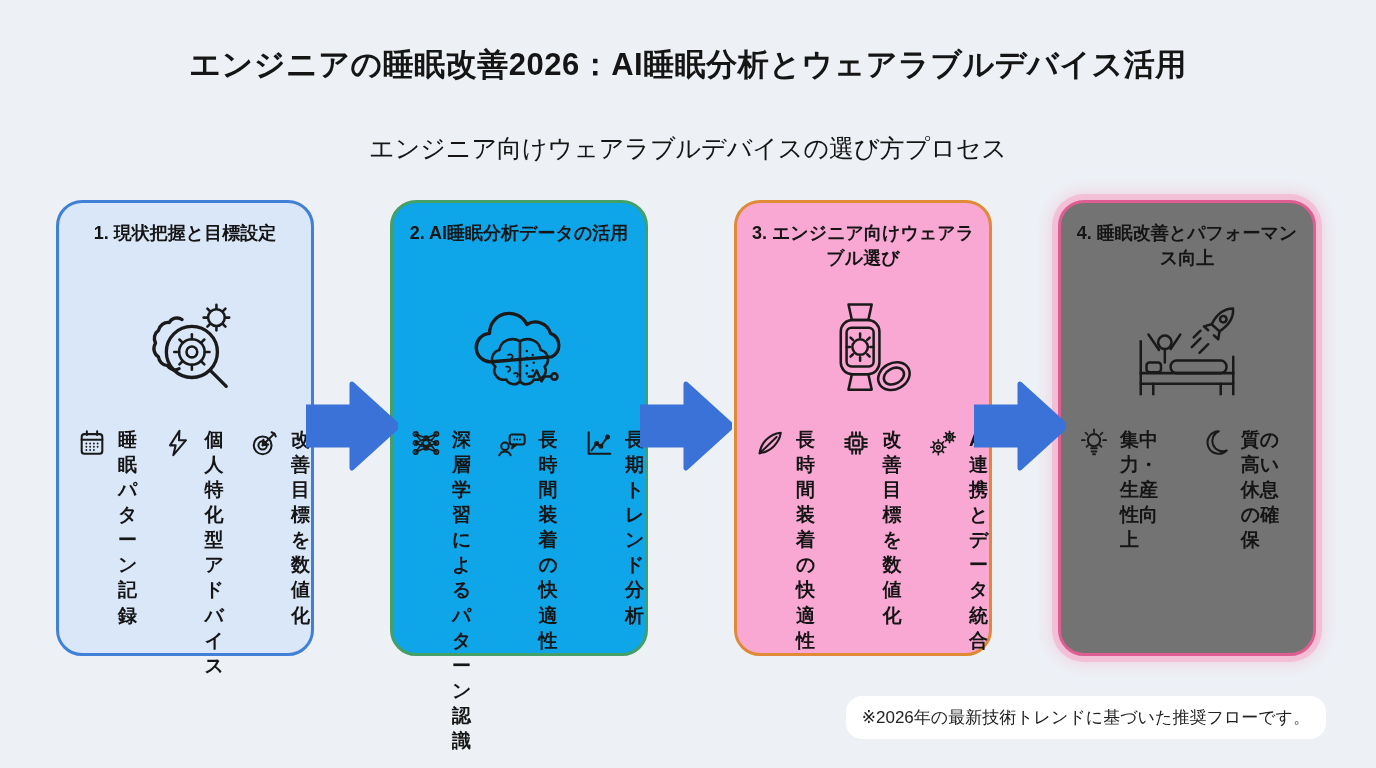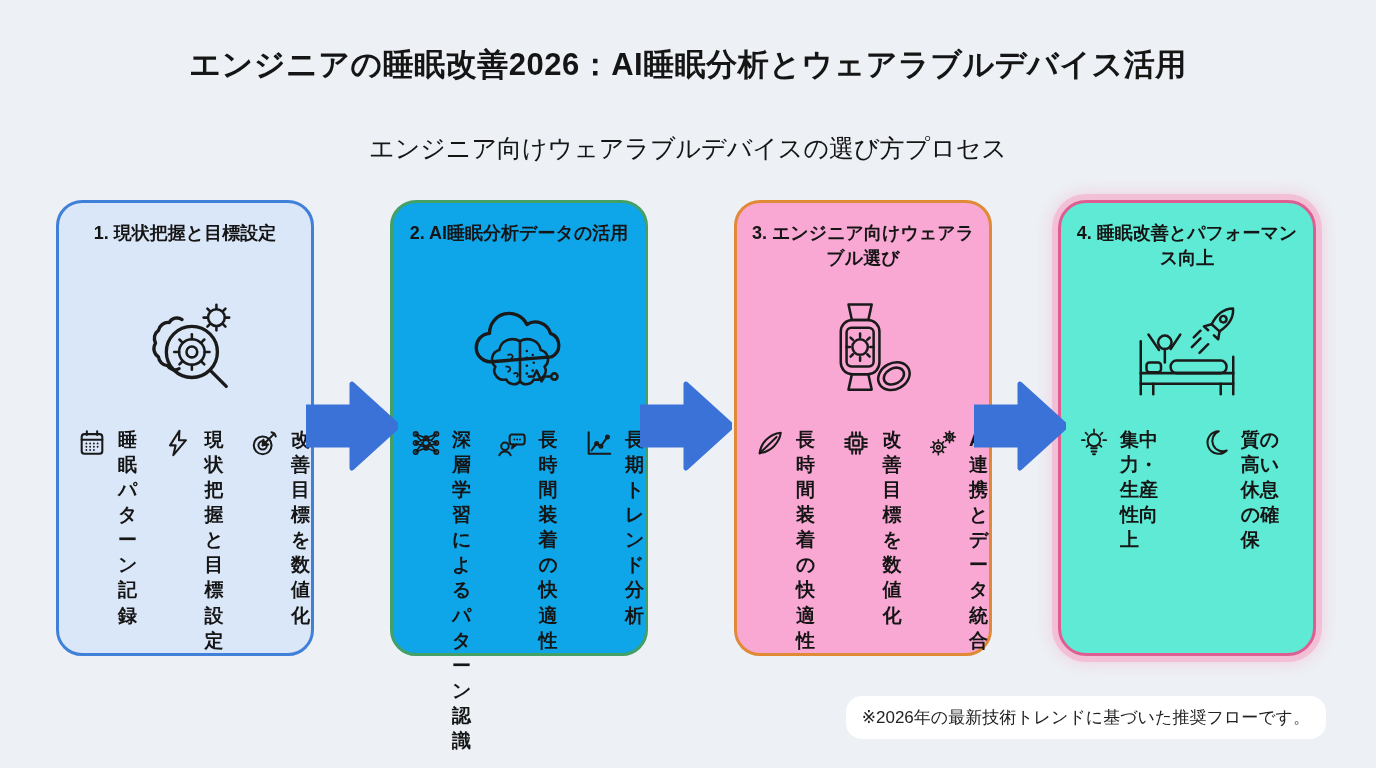--- a/index.html
+++ b/index.html
@@ -18,22 +18,22 @@
     text-align:center;font-size:25px;font-weight:400;
   }
   .card{
     position:absolute;top:200px;width:258px;height:456px;
     border-radius:26px;border:3px solid;box-sizing:border-box;
     padding:18px 12px 14px;text-align:center;z-index:1;
   }
   .card--1{left:56px;background:#DAE7F8;border-color:#4080D8;}
   .card--2{left:390px;background:#0ea5e9;border-color:#43A066;}
   .card--3{left:724px;background:#f9a8d4;border-color:#E08A36;margin-left:10px;}
-  .card--4{left:1058px;background:#5eead4;border-color:#DF5E92;
-    box-shadow:0 0 0 6px rgba(243,176,205,.65),0 0 16px 8px rgba(243,176,205,.45);border-radius:28px;}
+  .card--4{left:1058px;background:#737373;border-color:#DF5E92;
+    box-shadow:0 0 0 6px rgba(243,176,205,.65),0 0 16px 8px rgba(243,176,205,.45);}
   .card-title{font-size:18px;font-weight:700;line-height:1.4;min-height:62px;}
   .hero{height:122px;display:flex;align-items:center;justify-content:center;margin-top:6px;}
   .bullets{display:flex;flex-direction:row;gap:26px;text-align:left;margin-top:16px;padding:0 6px;}
   .bullet{display:flex;gap:11px;align-items:flex-start;}
   .bullet-label{font-size:19px;font-weight:700;line-height:1.32;}
   .bullet svg{flex:0 0 30px;margin-top:1px;}
   .ink{stroke:#1a1a1a;fill:none;stroke-width:2.2;stroke-linecap:round;stroke-linejoin:round;}
   .ink-thin{stroke:#1a1a1a;fill:none;stroke-width:1.8;stroke-linecap:round;stroke-linejoin:round;}
   .hero-ink{stroke:#1a1a1a;fill:none;stroke-width:3.4;stroke-linecap:round;stroke-linejoin:round;}
   .hero-ink2{stroke:#1a1a1a;fill:none;stroke-width:2.6;stroke-linecap:round;stroke-linejoin:round;}
@@ -106,21 +106,21 @@
               <circle cx="14" cy="23.5" r="1"></circle>
               <circle cx="18" cy="23.5" r="1"></circle>
           </g>
         </svg>
         <span class="bullet-label">睡眠パターン記録</span>
       </div>
       <div class="bullet">
         <svg width="30" height="30" viewBox="0 0 32 32">
           <path class="ink" d="M17.5,3 L7.5,18.5 h6 L11,29 L24.5,13 h-7.5 z"></path>
         </svg>
-        <span class="bullet-label">現状把握と目標設定</span>
+        <span class="bullet-label">個人特化型アドバイス</span>
       </div>
       <div class="bullet">
         <svg width="30" height="30" viewBox="0 0 32 32">
           <g class="ink">
             <circle cx="13.5" cy="18.5" r="9.5"></circle>
               <circle cx="13.5" cy="18.5" r="4.5"></circle>
             <path d="M13.5,18.5 L26,6"></path>
               <path d="M13.5,18.5 l6,-0.8 M13.5,18.5 l0.8,-6"></path>
             <path d="M23,4.5 l3,1.5 l1.5,3"></path>
           </g>

